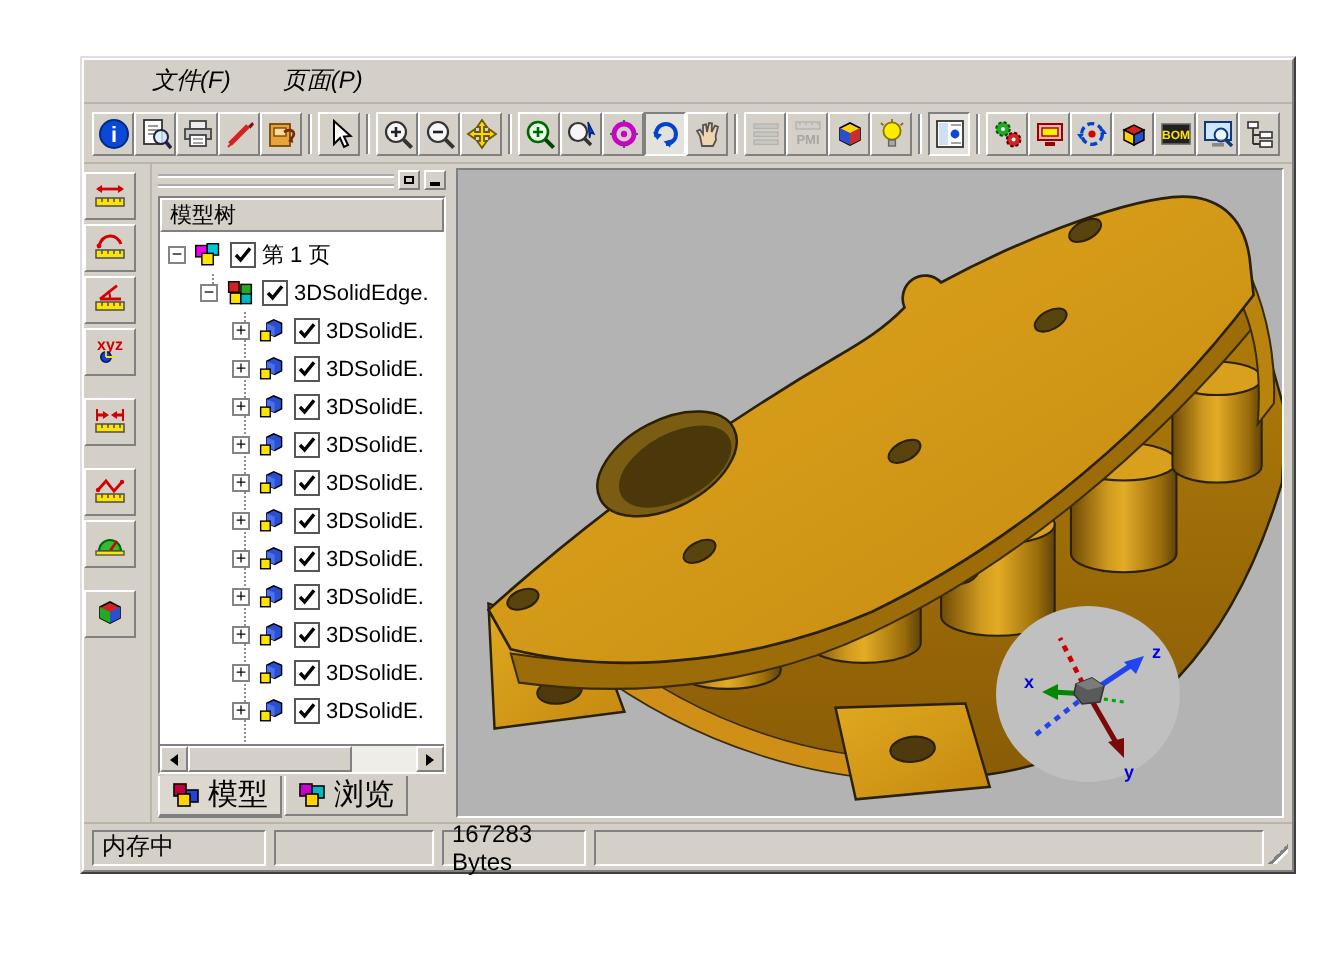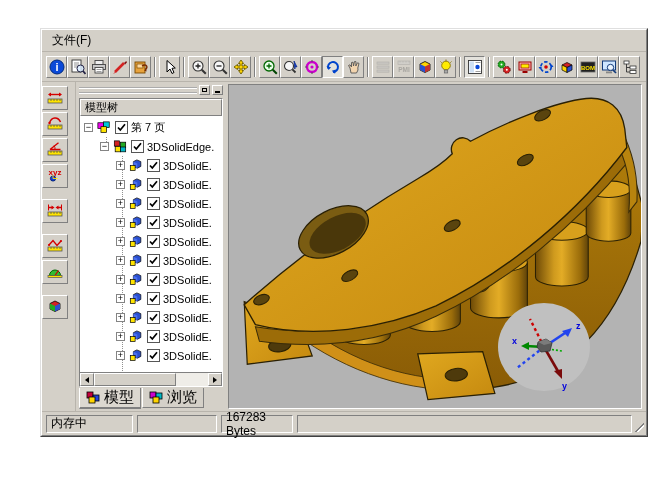--- a/index.html
+++ b/index.html
@@ -7,21 +7,21 @@
     --vp-bg:#b3b3b3; --gold:#d29a1e; --gold-dk:#9c6c08; --gold-side:#a87408; --ink:#2a2004;
   }
   *{box-sizing:border-box;margin:0;padding:0;font-family:"Liberation Sans",sans-serif;}
   html,body{background:#fff;}
   .page{position:relative;width:660px;height:477px;background:#fff;overflow:hidden;}
   .win{position:absolute;left:40px;top:28px;width:608px;height:409px;background:var(--chrome);
        border-top:1px solid #dfdfdf;border-left:1px solid #dfdfdf;border-right:1px solid var(--chrome-dk);border-bottom:1px solid var(--chrome-dk);}
   .win-inner{position:absolute;inset:0;border-top:1px solid var(--chrome-hi);border-left:1px solid var(--chrome-hi);
        border-right:1px solid var(--chrome-sh);border-bottom:1px solid var(--chrome-sh);display:flex;flex-direction:column;}
   
-  .menubar{height:22px;display:flex;align-items:center;padding-left:0;gap:6px;border-bottom:1px solid #b8b4ac;}
+  .menubar{height:22px;display:flex;align-items:center;padding-left:24px;gap:6px;border-bottom:1px solid #b8b4ac;font-style:italic;}
   .menu-item{font-size:12px;color:#000;padding:2px 10px;cursor:default;}
   
   .toolbar{height:30px;display:flex;align-items:center;padding:2px 4px;border-bottom:1px solid #b8b4ac;}
   .tb-btn{width:21px;height:22px;display:flex;align-items:center;justify-content:center;background:var(--chrome);
       border-top:1px solid var(--chrome-hi);border-left:1px solid var(--chrome-hi);
       border-right:1px solid var(--chrome-sh);border-bottom:1px solid var(--chrome-sh);padding:0;}
   .tb-btn.pressed{border-top:1px solid var(--chrome-sh);border-left:1px solid var(--chrome-sh);
       border-right:1px solid var(--chrome-hi);border-bottom:1px solid var(--chrome-hi);background:#e4e2dc;}
   .tb-btn.disabled svg{opacity:.4;filter:grayscale(1);}
   .tb-sep{width:2px;height:20px;margin:0 3px;border-left:1px solid var(--chrome-sh);border-right:1px solid var(--chrome-hi);}
@@ -89,20 +89,21 @@
 </style>
 </head>
 <body>
 
 <div class="page">
   <div class="win">
     <div class="win-inner">
 
       <div class="menubar">
         <span class="menu-item">文件(F)</span>
+        <span class="menu-item">页面(P)</span>
       </div>
 
       <div class="toolbar" id="toolbar">
           <button class="tb-btn">
             <span>
               <svg width="16" height="16" viewBox="0 0 16 16">
                 <circle cx="8" cy="8" r="7" fill="#0a49d8" stroke="#002a80"></circle>
                 <text x="8" y="12" text-anchor="middle" font-size="11" font-weight="bold" fill="#fff" font-family="Liberation Serif,serif">i</text>
               </svg>
             </span>
@@ -430,21 +431,21 @@
                   <span class="expander">−</span>
                   <span class="t-icon"><svg width="16" height="14" viewBox="0 0 16 16">
                       <rect x="1" y="2" width="6.5" height="6.5" fill="#ee00ee" stroke="#000" stroke-width="0.8"></rect>
                       <rect x="7.5" y="1" width="6.5" height="6.5" fill="#00c8d8" stroke="#000" stroke-width="0.8"></rect>
                       <rect x="4.5" y="6.5" width="6.5" height="6.5" fill="#ffe400" stroke="#000" stroke-width="0.8"></rect>
                     </svg></span>
                   <span class="t-check"><svg width="13" height="13" viewBox="0 0 13 13">
                       <rect x="0.5" y="0.5" width="12" height="12" fill="#fff" stroke="#565656"></rect>
                       <path d="M3 6.5 L5.3 9 L10 3.2" fill="none" stroke="#000" stroke-width="1.7"></path>
                     </svg></span>
-                  <span class="t-label">第 7 页</span>
+                  <span class="t-label">第 1 页</span>
                 </div>
                 <div class="tree-row" style="padding-left: 20px;">
                   <span class="expander">−</span>
                   <span class="t-icon"><svg width="16" height="14" viewBox="0 0 16 16">
                       <rect x="1.5" y="1" width="6" height="6" fill="#d42222" stroke="#000" stroke-width="0.8"></rect>
                       <rect x="8.5" y="2.5" width="6" height="6" fill="#22aa22" stroke="#000" stroke-width="0.8"></rect>
                       <rect x="2.5" y="7.5" width="6" height="6" fill="#ffe400" stroke="#000" stroke-width="0.8"></rect>
                       <rect x="8.5" y="8" width="6" height="5.5" fill="#00b7c4" stroke="#000" stroke-width="0.8"></rect>
                     </svg></span>
                   <span class="t-check"><svg width="13" height="13" viewBox="0 0 13 13">

